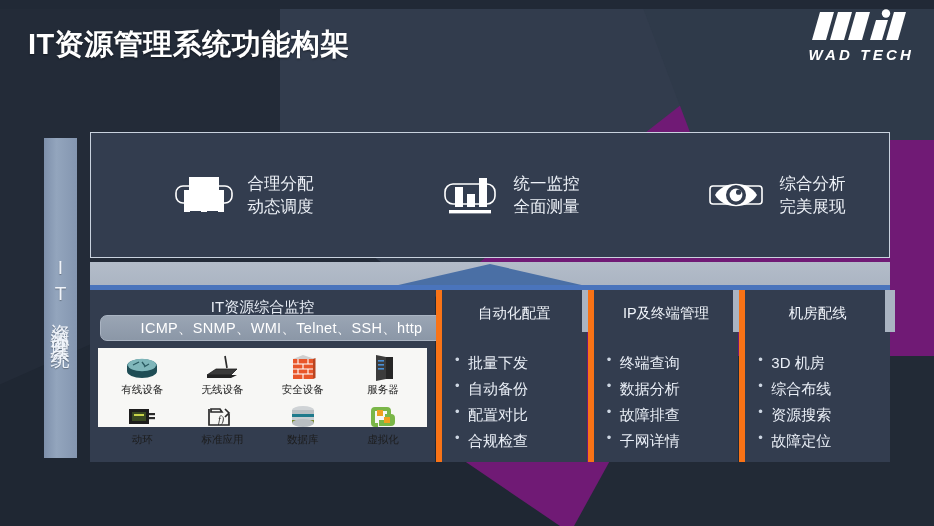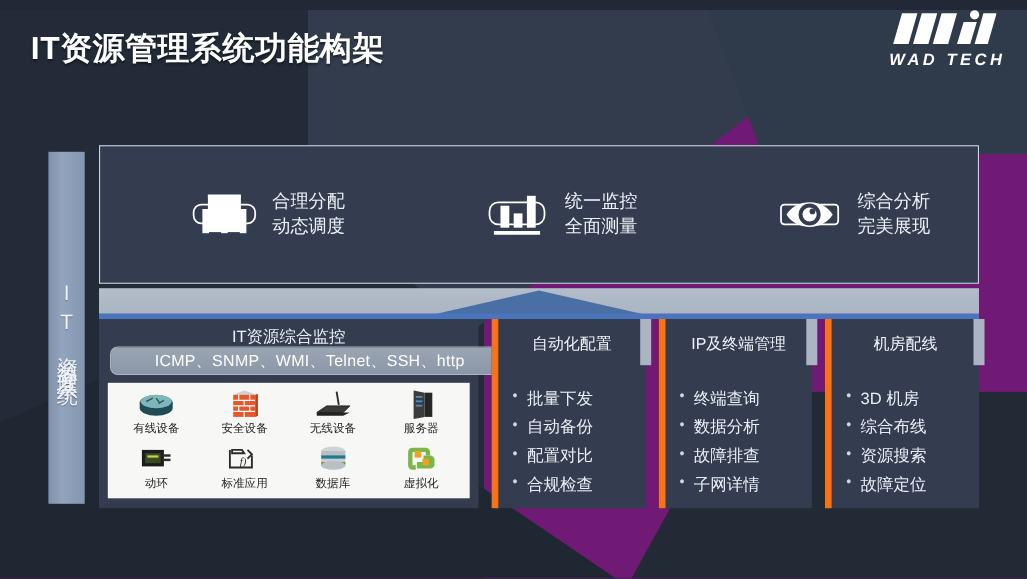--- a/index.html
+++ b/index.html
@@ -74,39 +74,39 @@
     border-bottom:22px solid #4a6fa5;
   }
   #bluebar {
     position:absolute; left:90px; top:285px; width:800px; height:5px;
     background:#4a74bc;
   }
 
   
   #lower {
     position:absolute; left:90px; top:290px; width:800px; height:172px;
-    display:flex; gap:12px;
+    display:flex; gap:1px;
   }
 
   
   #monitor { width:345px; position:relative; background:#333d4f;
              display:flex; flex-direction:column; }
   #monitor .mhead {
     height:34px; line-height:34px; text-align:center;
     color:#e9eef6; font-size:15px;
   }
   #protocols {
     position:absolute; left:10px; top:25px; width:363px; height:26px;
     background:linear-gradient(180deg,#9aa5b4 0%,#8b97a7 100%);
     border-radius:7px; border:1px solid #aab4c2;
     display:flex; align-items:center; justify-content:center;
     color:#ffffff; font-size:14.5px; letter-spacing:.3px;
   }
   #devicebox {
-    position:absolute; left:8px; top:58px; width:329px; height:105px;
+    position:absolute; left:8px; top:58px; width:329px; height:79px;
     background:#f7f7f5; padding:5px 4px 3px;
   }
   .devrow { display:flex; height:50px; }
   .dev { flex:1; display:flex; flex-direction:column; align-items:center;
          justify-content:flex-start; gap:1px; }
   .dev .ig { width:42px; height:29px; display:block; }
   .dev .dl { font-size:10.5px; color:#1c1c1c; white-space:nowrap; }
 
   
   .fcol { flex:1; position:relative; background:#333d4f;
@@ -239,42 +239,42 @@
                 <ellipse cx="21" cy="12" rx="14" ry="6.2" fill="#7fb6ba"></ellipse>
                 <path d="M12 12 l6-3 M21 9 l3 4 M28 11 l-5 3" stroke="#2b5b62" stroke-width="1.3" fill="none"></path>
               </svg>
             </span>
             <span class="dl">有线设备</span>
           </div>
 
           <div class="dev">
             <span class="ig">
               <svg width="42" height="29" viewBox="0 0 42 29">
+                <path d="M24 3 l2 12" stroke="#2b2b2b" stroke-width="1.7" fill="none"></path>
+                <path d="M6 22 l9-6 h21 l-6 6 z" fill="#3a3a3a"></path>
+                <path d="M6 22 l9-6 h21 l-6 6 z" fill="none" stroke="#1a1a1a" stroke-width=".8"></path>
+                <path d="M6 22 v3 h24 l6-3 z" fill="#232323"></path>
+              </svg>
+            </span>
+            <span class="dl">无线设备</span>
+          </div>
+
+          <div class="dev">
+            <span class="ig">
+              <svg width="42" height="29" viewBox="0 0 42 29">
                 <path d="M11 6 l10-4 l12 4 l-10 4 z" fill="#cfcfcf"></path>
                 <rect x="11" y="6" width="20" height="20" fill="#e8562a"></rect>
                 <g stroke="#ffffff" stroke-width="1.1">
                   <path d="M11 11 h20 M11 16 h20 M11 21 h20"></path>
                   <path d="M16 6 v5 M26 6 v5 M21 11 v5 M16 16 v5 M26 16 v5 M21 21 v5"></path>
                 </g>
                 <path d="M31 6 l2.5 -1 v20 l-2.5 1 z" fill="#b84420"></path>
               </svg>
             </span>
             <span class="dl">安全设备</span>
-          </div>
-
-          <div class="dev">
-            <span class="ig">
-              <svg width="42" height="29" viewBox="0 0 42 29">
-                <path d="M24 3 l2 12" stroke="#2b2b2b" stroke-width="1.7" fill="none"></path>
-                <path d="M6 22 l9-6 h21 l-6 6 z" fill="#3a3a3a"></path>
-                <path d="M6 22 l9-6 h21 l-6 6 z" fill="none" stroke="#1a1a1a" stroke-width=".8"></path>
-                <path d="M6 22 v3 h24 l6-3 z" fill="#232323"></path>
-              </svg>
-            </span>
-            <span class="dl">无线设备</span>
           </div>
 
           <div class="dev">
             <span class="ig">
               <svg width="42" height="29" viewBox="0 0 42 29">
                 <path d="M14 2 l10 2 v22 l-10 2 z" fill="#3c3c3c"></path>
                 <rect x="24" y="4" width="7" height="22" fill="#262626"></rect>
                 <g fill="#4a8fd4">
                   <rect x="16" y="7" width="6" height="1.6"></rect>
                   <rect x="16" y="11" width="6" height="1.6"></rect>

